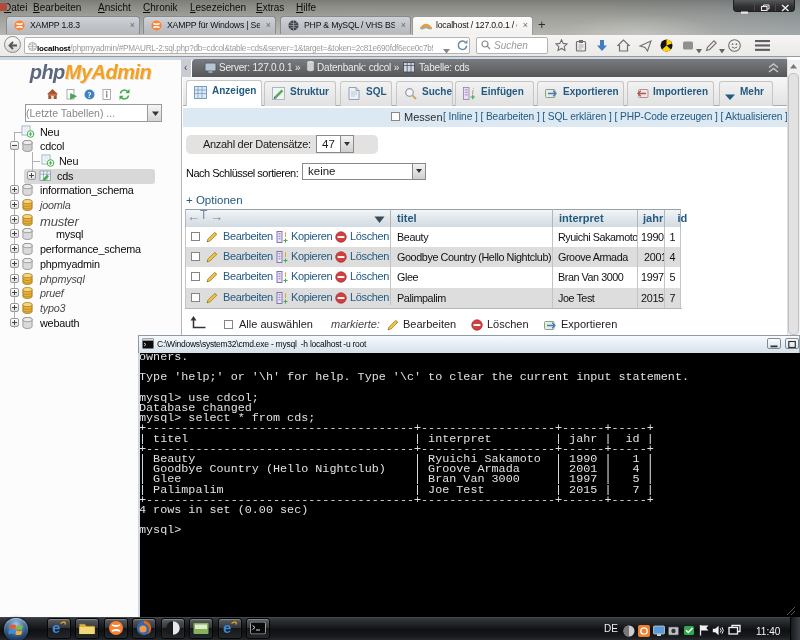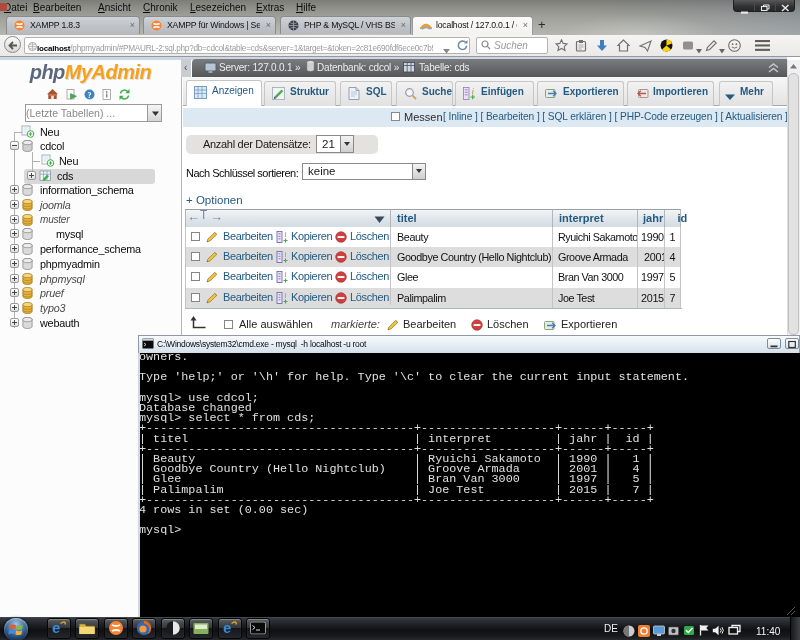--- a/index.html
+++ b/index.html
@@ -224,21 +224,21 @@
         <path d="M.9 5.4c0 1.2 2.1 2.1 4.6 2.1s4.6-.9 4.6-2.1M.9 7.8c0 1.2 2.1 2.1 4.6 2.1s4.6-.9 4.6-2.1" fill="none" stroke="#a87a18" stroke-width="0.7"></path>
         <ellipse cx="5.5" cy="2.6" rx="4.6" ry="2.1" fill="#f4d583" stroke="#a87a18" stroke-width="0.8"></ellipse>
       </svg></span>
 <div class="abs" style="left:40px;top:199.0px;white-space:nowrap;font-size:10.8px;letter-spacing:-0.2px;color:#0a0a0a;font-style:italic;color:#4a4a4a">joomla</div>
 <span class="pm plus" style="left:10px;top:214.7px"></span>
 <span class="abs" style="left:22px;top:213.7px"><svg width="11" height="12">
         <path d="M.9 2.6v6.8c0 1.2 2.1 2.1 4.6 2.1s4.6-.9 4.6-2.1V2.6" fill="#e8b33c" stroke="#a87a18" stroke-width="0.8"></path>
         <path d="M.9 5.4c0 1.2 2.1 2.1 4.6 2.1s4.6-.9 4.6-2.1M.9 7.8c0 1.2 2.1 2.1 4.6 2.1s4.6-.9 4.6-2.1" fill="none" stroke="#a87a18" stroke-width="0.7"></path>
         <ellipse cx="5.5" cy="2.6" rx="4.6" ry="2.1" fill="#f4d583" stroke="#a87a18" stroke-width="0.8"></ellipse>
       </svg></span>
-<div class="abs" style="left:40px;top:213.7px;white-space:nowrap;font-size:10px;letter-spacing:-0.2px;color:#0a0a0a;font-style:italic;color:#4a4a4a">muster</div>
+<div class="abs" style="left:40px;top:213.7px;white-space:nowrap;font-size:13px;letter-spacing:-0.2px;color:#0a0a0a;font-style:italic;color:#4a4a4a">muster</div>
 <span class="pm plus" style="left:10px;top:229.4px"></span>
 <span class="abs" style="left:22px;top:228.4px"><svg width="11" height="12">
         <ellipse cx="5.5" cy="2.6" rx="4.6" ry="2.1" fill="#ececec" stroke="#8a8a8a" stroke-width="0.8"></ellipse>
         <path d="M.9 2.6v6.8c0 1.2 2.1 2.1 4.6 2.1s4.6-.9 4.6-2.1V2.6" fill="#dadada" stroke="#8a8a8a" stroke-width="0.8"></path>
         <ellipse cx="5.5" cy="2.6" rx="4.6" ry="2.1" fill="#ececec" stroke="#8a8a8a" stroke-width="0.8"></ellipse>
       </svg></span>
 <div class="abs" style="left:56px;top:228.4px;white-space:nowrap;font-size:10.8px;letter-spacing:-0.2px;color:#0a0a0a">mysql</div>
 <span class="pm plus" style="left:10px;top:244.1px"></span>
 <span class="abs" style="left:22px;top:243.1px"><svg width="11" height="12">
         <ellipse cx="5.5" cy="2.6" rx="4.6" ry="2.1" fill="#ececec" stroke="#8a8a8a" stroke-width="0.8"></ellipse>
@@ -301,21 +301,21 @@
     <div class="abs" style="left:419px;top:62px;white-space:nowrap;font-size:10px;letter-spacing:-0.2px;color:#ededed">Tabelle: cds</div>
     <div class="abs" style="left:768px;top:63px;width:11px;height:10px"><svg width="11" height="10" viewBox="0 0 11 10">
         <path d="M1 4.5L5.5 1 10 4.5M1 9L5.5 5.5 10 9" stroke="#c8c8c8" stroke-width="1.4" fill="none"></path>
       </svg></div>
 <div class="abs" style="left:183px;top:77px;width:604px;height:29px;background:linear-gradient(180deg,#f7f7f7,#e3e3e3);border-bottom:1px solid #aaa"></div>
 <div class="abs" style="left:186px;top:80px;width:76px;height:26px;background:#fff;border:1px solid #c6c6c6;border-bottom:none;border-radius:3px 3px 0 0;z-index:2">
       <span class="abs" style="left:7px;top:5px"><svg width="13" height="13">
           <rect x="0.5" y="0.5" width="12" height="12" fill="#dce9f6" stroke="#7a9cc0" stroke-width="1"></rect>
           <path d="M0.5 4h12M0.5 7.5h12M4 0.5v12M8 0.5v12" stroke="#7a9cc0" stroke-width="0.8"></path>
         </svg></span>
-      <span class="abs" style="left:25px;top:4px;font-size:10px;font-weight:normal;color:#235a81;letter-spacing:0px">Anzeigen</span>
+      <span class="abs" style="left:25px;top:4px;font-size:10px;font-weight:bold;color:#235a81;letter-spacing:0px">Anzeigen</span>
     </div>
 <div class="abs" style="left:264px;top:81px;width:72px;height:25px;background:linear-gradient(180deg,#f2f2f2,#e1e1e1);border:1px solid #c6c6c6;border-bottom:none;border-radius:3px 3px 0 0;z-index:2">
       <span class="abs" style="left:7px;top:5px"><svg width="13" height="13">
           <rect x="0.5" y="0.5" width="12" height="12" fill="#f2f6f2" stroke="#9ab" stroke-width="0.8"></rect>
           <path d="M2.5 9.5L9.5 2.5l1.8 1.8L4.3 11.3z" fill="#5aa85a"></path>
           <path d="M2.5 9.5l-.8 2.6 2.6-.8z" fill="#444"></path>
         </svg></span>
       <span class="abs" style="left:25px;top:4px;font-size:10px;font-weight:bold;color:#235a81;letter-spacing:0px">Struktur</span>
     </div>
 <div class="abs" style="left:340px;top:81px;width:52px;height:25px;background:linear-gradient(180deg,#f2f2f2,#e1e1e1);border:1px solid #c6c6c6;border-bottom:none;border-radius:3px 3px 0 0;z-index:2">
@@ -361,21 +361,21 @@
           <path d="M0 .5h10L5 6z" fill="#235a81"></path>
         </svg></span>
       <span class="abs" style="left:20px;top:4px;font-size:10px;font-weight:bold;color:#235a81">Mehr</span>
     </div>
 <div class="abs" style="left:183px;top:108px;width:604px;height:19px;background:#dce8f2"></div>
 <div class="abs" style="left:391px;top:112px;width:9px;height:9px;background:#fff;border:1px solid #888"></div>
 <div class="abs" style="left:404px;top:111px;white-space:nowrap;font-size:11px;color:#2a2a2a">Messen</div>
 <div class="abs" style="left:443px;top:111px;white-space:nowrap;font-size:10.2px;letter-spacing:-0.1px;color:#235a81">[ <a class="blue">Inline</a> ] [ <a class="blue">Bearbeiten</a> ] [ <a class="blue">SQL erklären</a> ] [ <a class="blue">PHP-Code erzeugen</a> ] [ <a class="blue">Aktualisieren</a> ]</div>
 <div class="abs" style="left:186px;top:134.5px;width:192px;height:19px;background:#e4e2e0;border-radius:5px"></div>
 <div class="abs" style="left:203px;top:138px;white-space:nowrap;font-size:11px;letter-spacing:-0.3px;color:#1a1a1a">Anzahl der Datensätze:</div>
-<div class="abs sel" style="left:316px;top:135px;width:38px;height:18px;line-height:16px"><span style="margin-left:5px">21</span><span class="btn"></span></div>
+<div class="abs sel" style="left:316px;top:135px;width:38px;height:18px;line-height:16px"><span style="margin-left:5px">47</span><span class="btn"></span></div>
 <div class="abs" style="left:186px;top:167px;white-space:nowrap;font-size:11px;letter-spacing:-0.5px;color:#0a0a0a">Nach Schlüssel sortieren:</div>
 <div class="abs sel" style="left:302px;top:162.5px;width:124px;height:17px;line-height:15px"><span style="margin-left:5px">keine</span><span class="btn"></span></div>
 <div class="abs" style="left:186px;top:194px;white-space:nowrap;font-size:11.5px;color:#235a81">+ Optionen</div>
 <div class="hd" style="left:185px;top:209px;width:205px;height:18px"></div>
 <div class="abs" style="left:187px;top:209px;white-space:nowrap;font-size:13px;color:#7088a8">←</div>
 <div class="abs" style="left:200px;top:208px;white-space:nowrap;font-size:12px;color:#7088a8">T</div>
 <div class="abs" style="left:210px;top:209px;white-space:nowrap;font-size:13px;color:#7088a8">→</div>
 <div class="abs" style="left:374px;top:214px;width:11px;height:8px"><svg width="11" height="8" viewBox="0 0 11 8">
         <path d="M.5.5h10L5.5 7z" fill="#3a4a5c"></path>
       </svg></div>

